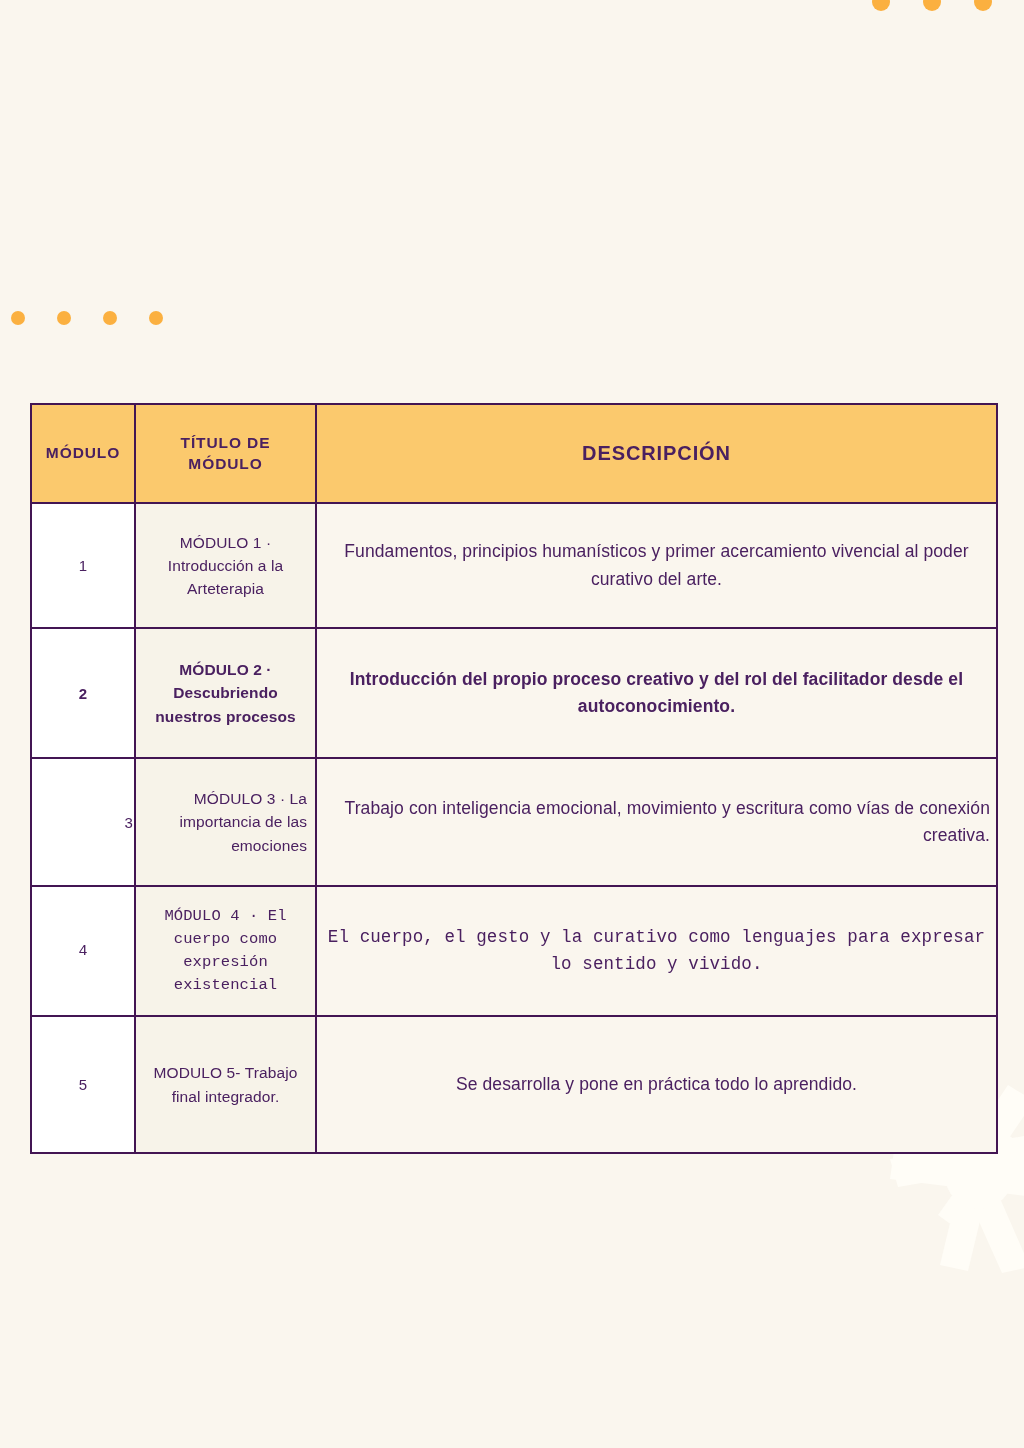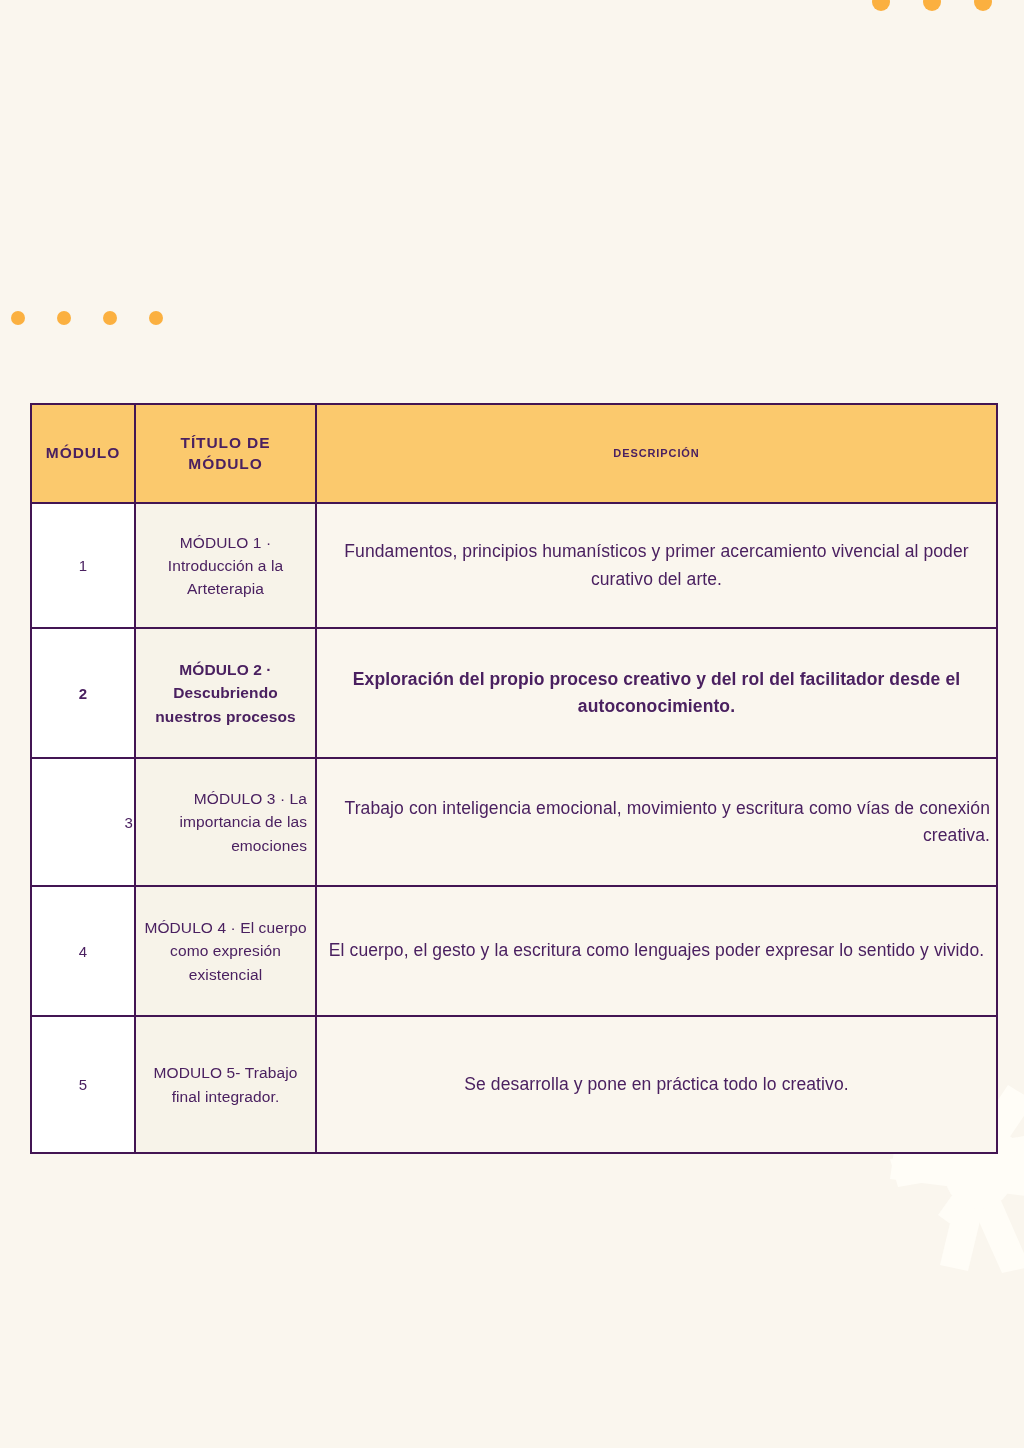--- a/index.html
+++ b/index.html
@@ -81,21 +81,21 @@
   thead th {
     background: #fbc96d;
     height: 89px;
     font-size: 15.5px;
     font-weight: 700;
     letter-spacing: 0.9px;
     line-height: 1.35;
     padding: 4px 6px;
   }
   thead th.h-desc {
-    font-size: 11px;
+    font-size: 20px;
   }
 
   td.num {
     background: #ffffff;
     font-size: 15px;
     font-weight: 400;
     letter-spacing: 0.2px;
   }
   td.title {
     background: #f7f3e9;
@@ -108,21 +108,21 @@
     background: #faf6ee;
     font-size: 17.5px;
     line-height: 1.55;
     padding: 10px 6px;
     letter-spacing: 0.1px;
   }
 
   tbody tr.r1 td { height: 103px; }
   tbody tr.r2 td { height: 108px; font-weight: bold; }
   tbody tr.r3 td { height: 106px; text-align: right; }
-  tbody tr.r4 td { height: 108px; }
+  tbody tr.r4 td { height: 108px; font-family: Liberation Mono, monospace; }
   tbody tr.r5 td { height: 115px; }
 </style>
 </head>
 <body>
 
 <div class="dot-row" id="dots-top-right">
   <span class="dot"></span>
   <span class="dot"></span>
   <span class="dot"></span>
 
@@ -166,32 +166,32 @@
     </thead>
     <tbody>
       <tr class="r1">
         <td class="num">1</td>
         <td class="title">MÓDULO 1 · Introducción a la Arteterapia</td>
         <td class="desc">Fundamentos, principios humanísticos y primer acercamiento vivencial al poder curativo del arte.</td>
       </tr>
       <tr class="r2">
         <td class="num">2</td>
         <td class="title">MÓDULO 2 · Descubriendo nuestros procesos</td>
-        <td class="desc">Exploración del propio proceso creativo y del rol del facilitador desde el autoconocimiento.</td>
+        <td class="desc">Introducción del propio proceso creativo y del rol del facilitador desde el autoconocimiento.</td>
       </tr>
       <tr class="r3">
         <td class="num">3</td>
         <td class="title">MÓDULO 3 · La importancia de las emociones</td>
         <td class="desc">Trabajo con inteligencia emocional, movimiento y escritura como vías de conexión creativa.</td>
       </tr>
       <tr class="r4">
         <td class="num">4</td>
         <td class="title">MÓDULO 4 · El cuerpo como expresión existencial</td>
-        <td class="desc">El cuerpo, el gesto y la escritura como lenguajes poder expresar lo sentido y vivido.</td>
+        <td class="desc">El cuerpo, el gesto y la curativo como lenguajes para expresar lo sentido y vivido.</td>
       </tr>
       <tr class="r5">
         <td class="num">5</td>
         <td class="title">MODULO 5- Trabajo final integrador.</td>
-        <td class="desc">Se desarrolla y pone en práctica todo lo creativo.</td>
+        <td class="desc">Se desarrolla y pone en práctica todo lo aprendido.</td>
       </tr>
     </tbody>
   </table>
 </div>
 
 </body></html>

